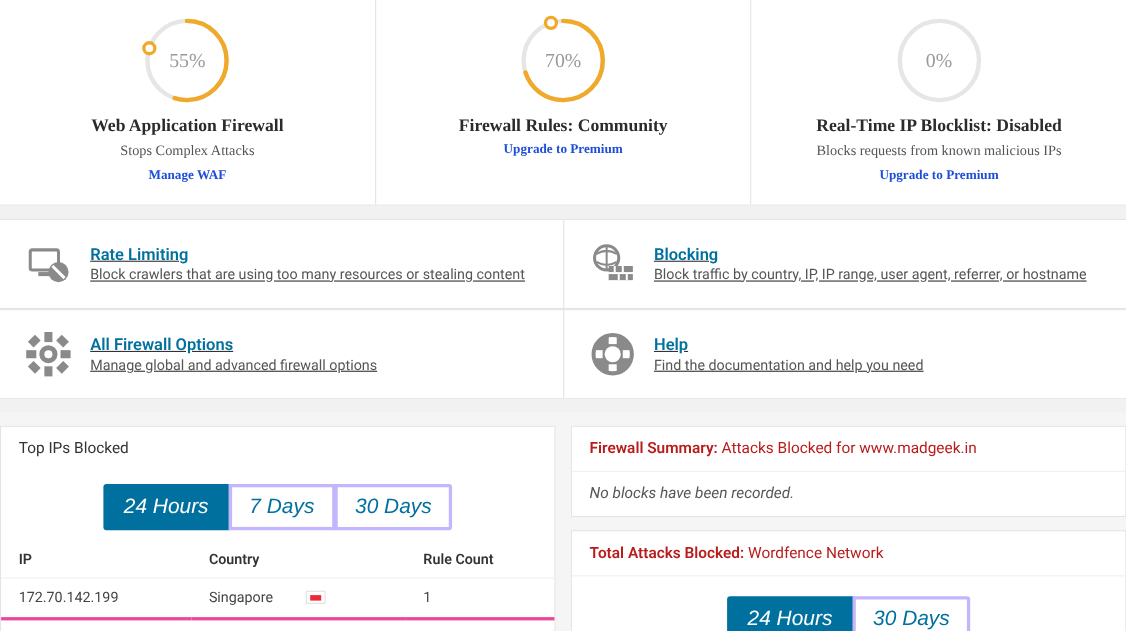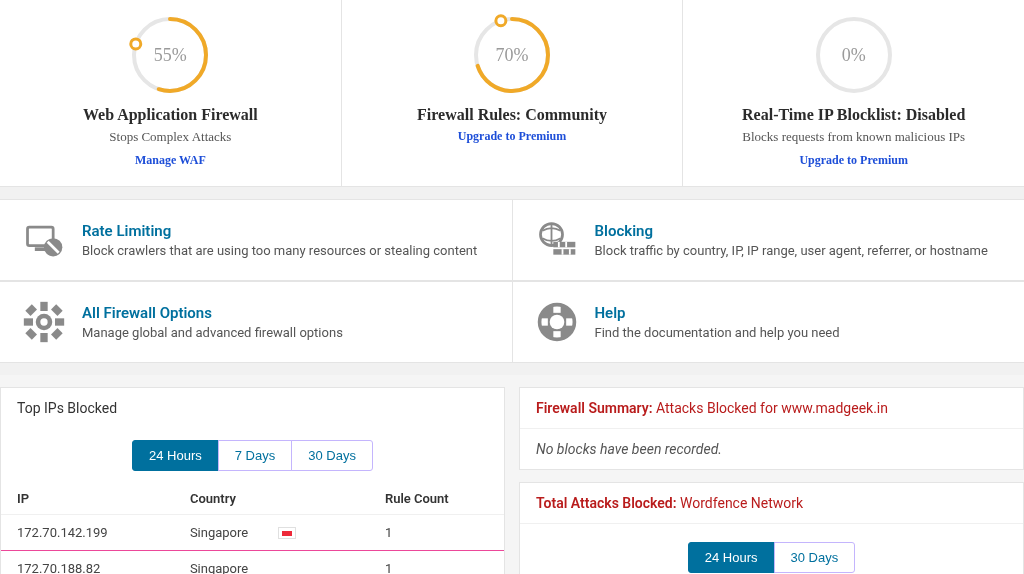--- a/index.html
+++ b/index.html
@@ -12,48 +12,48 @@
   .progress-ring { width: 90px; height: 90px; margin: 0 auto 6px auto; position: relative; }
   .progress-ring svg { transform: rotate(-90deg); }
   .progress-ring .percent-label { position: absolute; top: 50%; left: 50%; transform: translate(-50%, -50%); font-size: 18px; color: #9a9a9a; }
   
   .stat-title { font-size: 16px; font-weight: 600; color: #2b2b2b; margin-bottom: 4px; }
   .stat-desc { font-size: 13px; color: #555; margin-bottom: 6px; line-height: 1.35; }
   .stat-link { font-size: 12px; font-weight: 600; color: #1d4ed8; cursor: pointer; text-decoration: none; text-align: right; }
   
   .spacer { height: 12px; background: #f1f1f1; }
   
-  .options-row { display: flex; background: #fff; border-top: 1px solid #e4e4e4; border-bottom: 1px solid #e4e4e4; }
+  .options-row { display: flex; background: #fff; border-top: 1px solid #e4e4e4; border-bottom: 1px solid #e4e4e4; text-decoration: underline; }
   .option-cell { flex: 1; display: flex; align-items: center; padding: 18px 22px; border-right: 1px solid #e4e4e4; gap: 16px; }
   .option-cell:last-child { border-right: none; }
   .option-icon { width: 44px; height: 44px; flex: 0 0 44px; display: flex; align-items: center; justify-content: center; }
   .option-icon svg { fill: #8a8a8a; }
   .option-text h3 { font-size: 15px; font-weight: 600; color: #00709e; margin-bottom: 3px; cursor: pointer; }
   .option-text p { font-size: 13px; color: #555; }
   
   .bottom-row { display: flex; gap: 14px; padding: 12px 0 0 0; }
   .bottom-col { flex: 1; }
   
   .panel { background: #fff; border: 1px solid #e4e4e4; margin-bottom: 12px; }
   .panel-head { padding: 12px 16px; font-size: 14px; color: #b91c1c; border-bottom: 1px solid #f0f0f0; }
   .panel-head b { font-weight: 600; }
   .panel-body { padding: 12px 16px; font-size: 14px; color: #555; }
   .panel-body i { font-style: italic; }
   
   .section-title { font-weight: 400; padding: 12px 16px 14px 16px; font-size: 14px; color: #333; }
   
   .tab-group { display: flex; justify-content: center; margin: 10px 0 12px 0; }
-  .tab-btn { border: 1px solid #c4b5fd; background: #fff; color: #00709e; padding: 7px 16px; font-size: 13px; cursor: pointer; margin-left: -1px; }
+  .tab-btn { border: 3px solid #c4b5fd; background: #fff; color: #00709e; padding: 7px 16px; font-size: 19px; cursor: pointer; margin-left: -1px; font-style: italic; }
   .tab-btn:first-child { border-radius: 3px 0 0 3px; margin-left: 0; }
   .tab-btn:last-child { border-radius: 0 3px 3px 0; }
   .tab-btn.active { background: #00709e; color: #fff; border-color: #00709e; }
   
   table.ip-table { width: 100%; border-collapse: collapse; font-size: 13px; }
   table.ip-table th { text-align: left; font-weight: 600; padding: 8px 16px; color: #333; border-bottom: 1px solid #f0f0f0; }
-  table.ip-table td { padding: 10px 16px; color: #444; border-bottom: 1px solid #ec4899; }
+  table.ip-table td { padding: 10px 16px; color: #444; border-bottom: 3px solid #ec4899; }
   .flag { display: inline-block; width: 18px; height: 12px; background: #fff; border: 1px solid #e0e0e0; position: relative; vertical-align: middle; margin-left: 30px; }
   .flag::after { content: ""; position: absolute; top: 3px; left: 3px; width: 10px; height: 5px; background: #ed2939; }
 </style>
 </head>
 <body>
 
 <div class="stats-row" id="stats-row">
     <div class="stat-card">
       <div class="progress-ring">
         <svg width="90" height="90">

